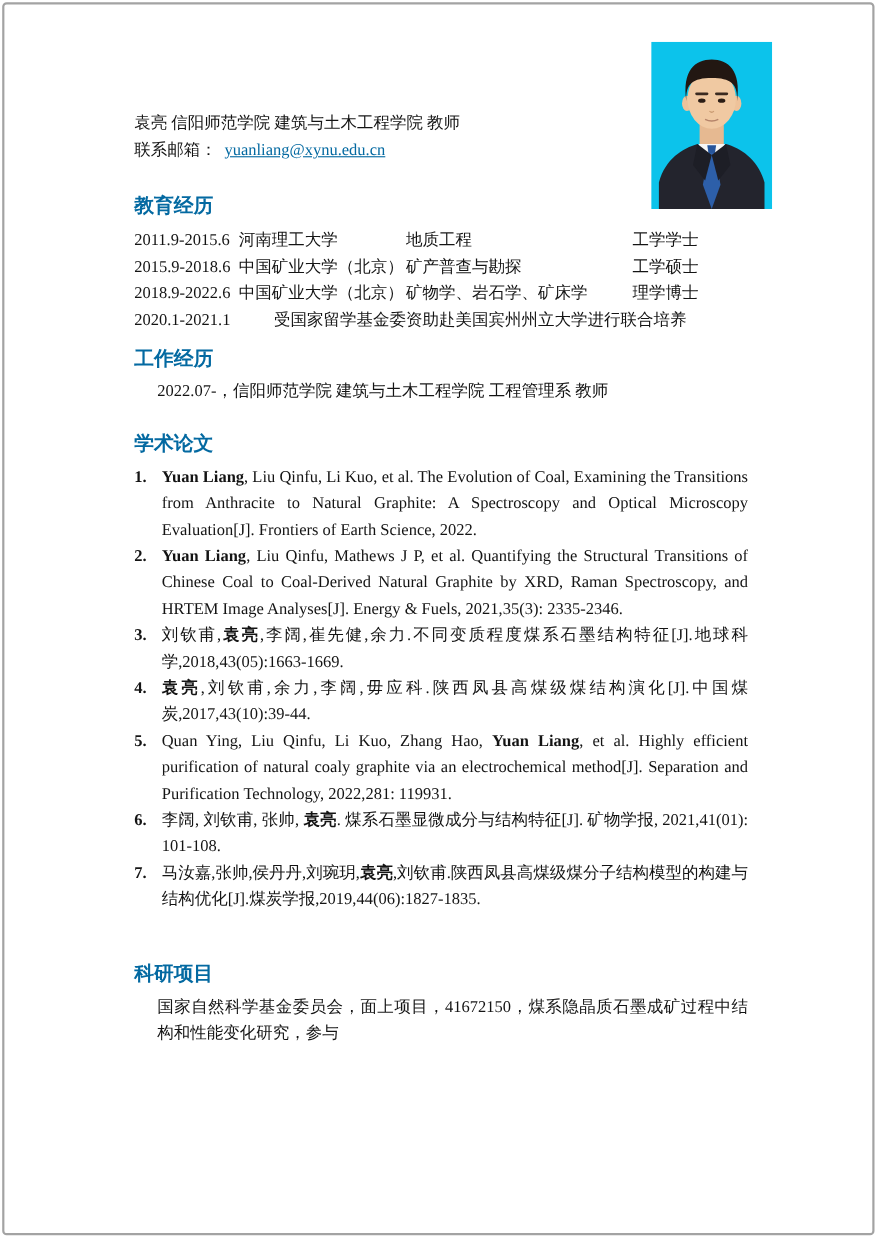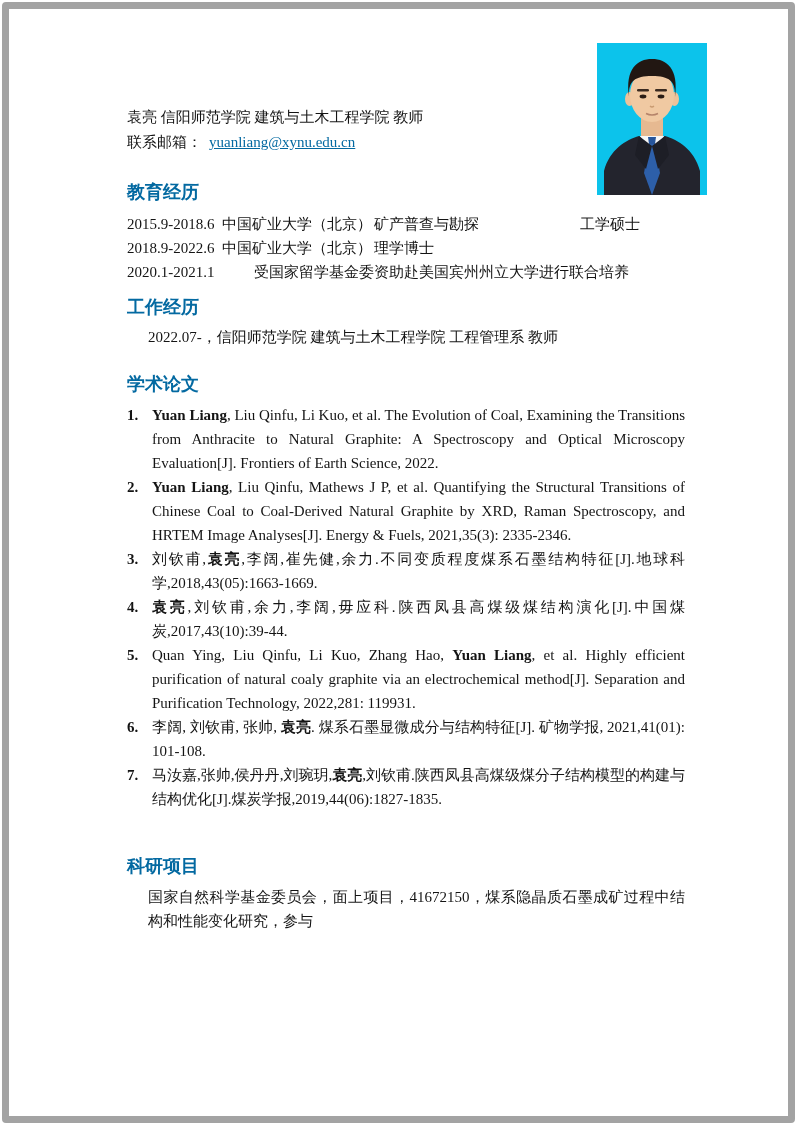--- a/index.html
+++ b/index.html
@@ -8,21 +8,21 @@
     width: 797px; height: 1125px;
     font-family: "Liberation Serif", "DejaVu Serif", serif;
     color: #141414;
     position: relative;
     padding: 2px;
   }
   .page {
     position: relative;
     width: 793px; height: 1121px;
     background: #fff;
-    border: 7px solid #a3a3a3;
+    border: 2px solid #a3a3a3;
     border-radius: 4px;
     overflow: hidden;
     font-family: Liberation Serif, serif;
   }
   .content {
     position: absolute;
     left: 118px; top: 0;
     width: 558px;
   }
   .name-line {
@@ -124,28 +124,35 @@
 
     <div class="name-line">袁亮 信阳师范学院 建筑与土木工程学院 教师</div>
 
     <div class="email-line">
       <span>联系邮箱：</span><a href="#">yuanliang@xynu.edu.cn</a>
     </div>
 
     <h2 class="sec h-edu">教育经历</h2>
     <div class="edu-rows" id="edu-rows">
         <div class="edu-row">
+          <span class="edu-period">2011.9-2015.6</span>
+          <span class="edu-school">河南理工大学</span>
+          <span class="edu-major">地质工程</span>
+          <span class="edu-degree">工学学士</span>
+        </div>
+        <div class="edu-row">
           <span class="edu-period">2015.9-2018.6</span>
           <span class="edu-school">中国矿业大学（北京）</span>
           <span class="edu-major">矿产普查与勘探</span>
           <span class="edu-degree">工学硕士</span>
         </div>
         <div class="edu-row">
           <span class="edu-period">2018.9-2022.6</span>
           <span class="edu-school">中国矿业大学（北京）</span>
+          <span class="edu-major">矿物学、岩石学、矿床学</span>
           <span class="edu-degree">理学博士</span>
         </div>
         <div class="edu-row">
           <span class="edu-period">2020.1-2021.1</span>
           <span class="edu-wide">受国家留学基金委资助赴美国宾州州立大学进行联合培养</span>
         </div>
       </div>
 
     <h2 class="sec h-work">工作经历</h2>
     <div id="work-entries">

